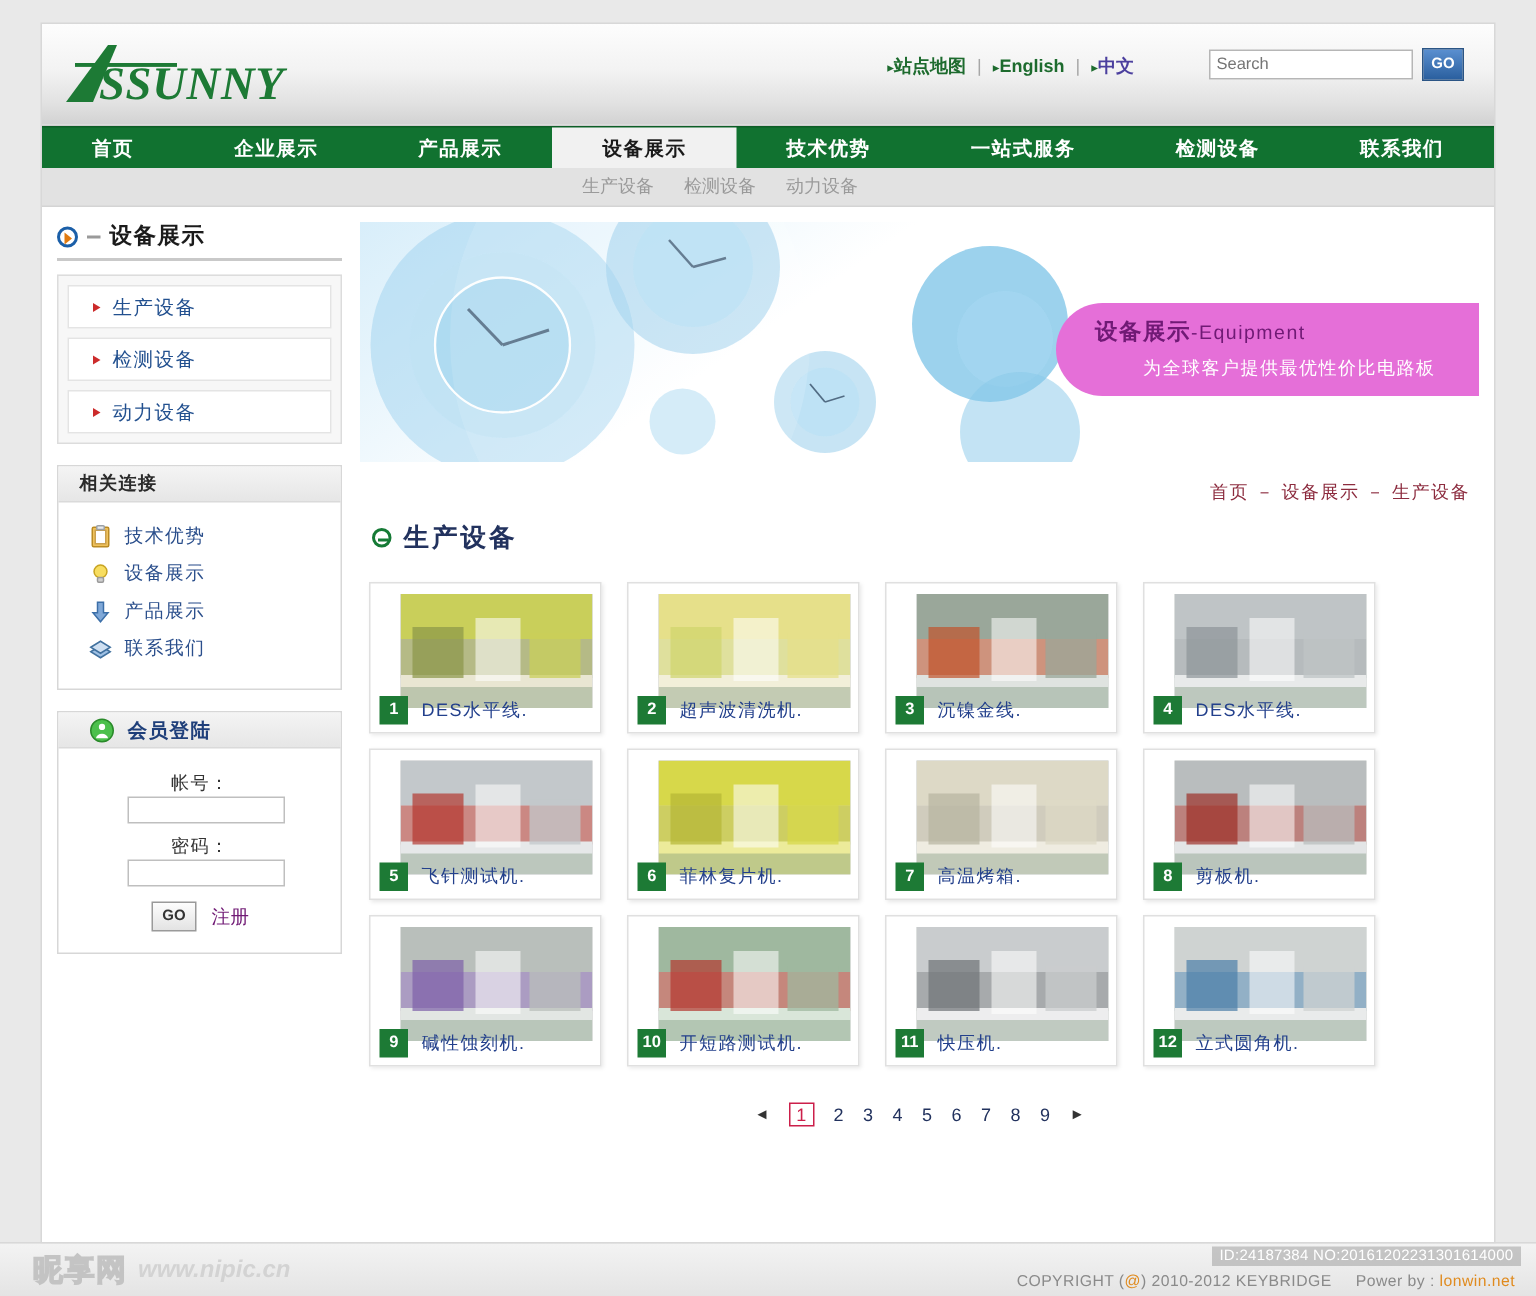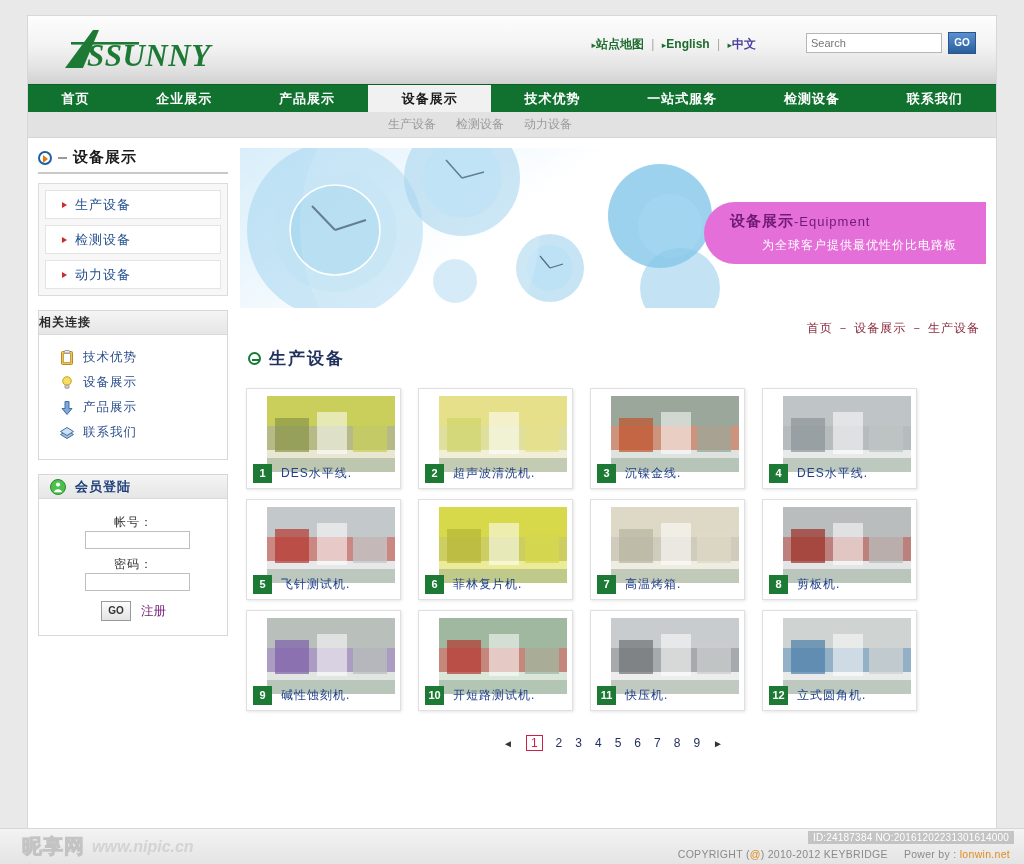--- a/index.html
+++ b/index.html
@@ -17,21 +17,21 @@
     width:968px; height:812px;
     background:#ffffff;
     box-shadow:0 0 0 1px #d8d8d8;
   }
   
   .header {
     position:relative; height:68px;
     background:linear-gradient(to bottom,#fdfdfd 0%,#f3f3f3 45%,#e2e2e2 78%,#d2d2d2 100%);
     border-bottom:1px solid #cfcfcf;
   }
-  .logo { position:absolute; left:25px; top:8px; width:220px; height:52px; }
+  .logo { position:absolute; left:4px; top:8px; width:220px; height:52px; }
   .logo svg { display:block; }
   .toplinks {
     position:absolute; right:240px; top:20px;
     font-size:12px; color:#1d6b2e; white-space:nowrap;
   }
   .toplinks .tl { color:#1d6b2e; font-weight:bold; cursor:pointer; }
   .toplinks .tl.cn2 { color:#4b3f9e; }
   .toplinks .arw { color:#1d6b2e; font-size:9px; }
   .toplinks .sep { color:#a7a7a7; margin:0 4px; }
   .searchwrap { position:absolute; right:20px; top:16px; display:flex; align-items:center; }
@@ -93,27 +93,27 @@
   .sb-item:last-child { margin-bottom:0; }
   .sb-item .tri {
     width:0;height:0;border-left:5px solid #cc2b2b;
     border-top:3.5px solid transparent;border-bottom:3.5px solid transparent;margin-right:8px;
   }
   
   .panel { margin-top:14px; border:1px solid #d7d7d7; background:#fff; }
   .panel-head {
     height:24px; background:linear-gradient(to bottom,#f4f4f4,#e6e6e6);
     border-bottom:1px solid #dadada; display:flex; align-items:center;
-    font-size:12px; font-weight:bold; color:#2a2a2a; letter-spacing:1px;
+    padding-left:14px; font-size:12px; font-weight:bold; color:#2a2a2a; letter-spacing:1px;
   }
   .panel-body { padding:8px 10px 10px 10px; }
   .lk { display:flex; align-items:center; gap:8px; font-size:12.5px; color:#2b4f8c; margin:6px 0 8px 10px; cursor:pointer; letter-spacing:1px;}
   .lk svg { flex:0 0 16px; }
   
-  .login-head { display:flex; align-items:center; gap:8px; padding-left:10px; }
+  .login-head { display:flex; align-items:center; gap:8px; padding-left:20px; }
   .login-head .lbl{font-size:13px;color:#1f3f7a;font-weight:bold;letter-spacing:1px;}
   .frow { display:flex; align-items:center; margin:7px 0 0 8px;flex-direction:column; }
   .frow label { font-size:12px; color:#333; width:46px; letter-spacing:1px; }
   .frow input {
     width:105px; height:18px; border:1px solid #bfbfbf; background:#fff;
     font-size:11px; padding:0 3px; font-family:"Liberation Sans",sans-serif;
   }
   .fbtns { display:flex; align-items:center; gap:10px; margin:10px 0 4px 52px; }
   .gobtn2 {
     width:30px;height:20px;border:1px solid #9a9a9a;

